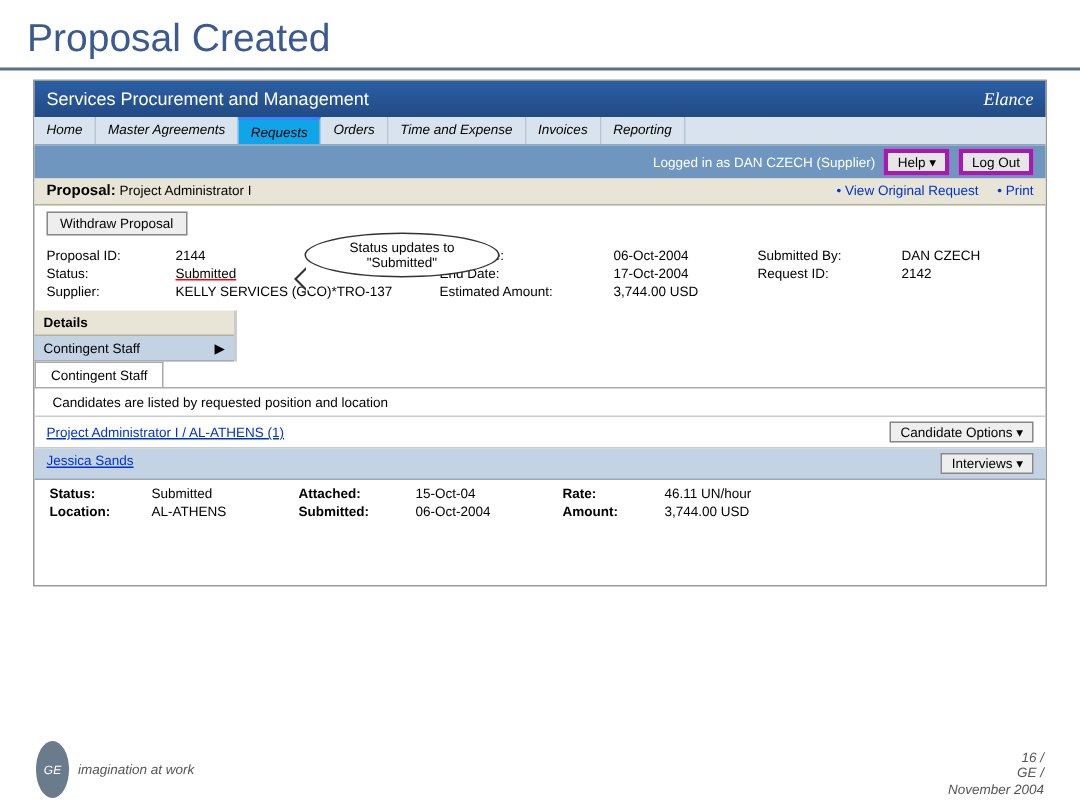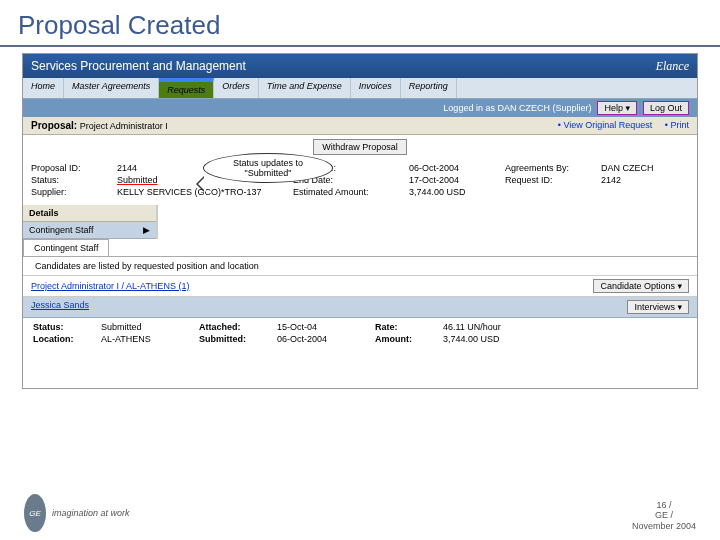--- a/index.html
+++ b/index.html
@@ -3,27 +3,27 @@
 <meta charset="utf-8">
 <style>
   * { margin: 0; padding: 0; box-sizing: border-box; }
   body { width: 720px; height: 540px; background: #fff; font-family: Arial, sans-serif; font-size: 9px; position: relative; }
   .slide-title { font-family: Arial, sans-serif; font-weight: 300; font-size: 26px; color: #3b5a8f; padding: 10px 18px 4px; border-bottom: 2px solid #5b6f8b; }
   .app { margin: 6px 22px 0 22px; border: 1px solid #999; background: #fff; }
   .banner { background: linear-gradient(#2a5fa5,#224b84); color: #fff; display: flex; justify-content: space-between; align-items: center; padding: 3px 8px; height: 24px; font-size: 12px; }
   .banner-right { font-family: 'Times New Roman', serif; font-style: italic; }
   .tabs { display: flex; background: #d8e3ee; border-bottom: 1px solid #8fa6bf; font-style: italic; }
   .tab { padding: 3px 8px; font-size: 9px; border-right: 1px solid #b6c5d6; background: #d8e3ee; }
-  .tab.active { background: #4d7c0f; border-top: 4px solid #3b82f6; }
+  .tab.active { background: #0ea5e9; border-top: 2px solid #3b82f6; }
   .subbar { background: #6f96be; color: #fff; display: flex; justify-content: flex-end; align-items: center; padding: 2px 8px; gap: 6px; font-size: 9px; }
-  .subbar .btn { background: #e6e6e6; color: #000; border: 1px solid #a21caf; padding: 1px 6px; font-size: 9px; }
+  .subbar .btn { background: #e6e6e6; color: #000; border: 3px solid #a21caf; padding: 1px 6px; font-size: 9px; }
   .section-bar { background: #e8e4d6; display: flex; justify-content: space-between; padding: 3px 8px; border-bottom: 1px solid #b5b099; }
   .section-bar b { font-size: 10px; }
   .section-bar .links a { color: #0033cc; text-decoration: none; margin-left: 10px; font-size: 9px; }
-  .action-row { display: flex; justify-content: center; padding: 4px 8px; }
+  .action-row { display: flex; justify-content: flex-start; padding: 4px 8px; }
   .action-row .btn { border: 1px solid #888; background: #eee; padding: 2px 8px; font-size: 9px; }
   .fields { display: grid; grid-template-columns: 80px 170px 110px 90px 90px 90px; gap: 2px 6px; padding: 4px 8px 8px; font-size: 9px; position: relative; }
   .fields .lbl { font-weight: normal; }
   .callout { position: absolute; left: 180px; top: -6px; width: 130px; background: #fff; border: 1px solid #333; border-radius: 50%/50%; text-align: center; padding: 4px 6px; font-size: 9px; z-index: 2; }
   .callout::after { content: ""; position: absolute; left: -16px; top: 22px; border: 8px solid transparent; border-right-color: #333; }
   .callout::before { content: ""; position: absolute; left: -14px; top: 22px; border: 8px solid transparent; border-right-color: #fff; z-index: 3; }
   .status-val { text-decoration: underline; text-decoration-color: red; text-decoration-thickness: 1px; }
   .cols { display: flex; flex-direction: column; }
   .leftcol { width: 135px; border-right: 2px solid #ccc; }
   .leftcol .hdr { background: #e8e4d6; padding: 3px 6px; font-weight: bold; border-bottom: 1px solid #b5b099; }
@@ -36,21 +36,21 @@
   .candidate-bar { display: flex; justify-content: space-between; align-items: center; padding: 3px 8px; border-top: 1px solid #ccc; border-bottom: 1px solid #ccc; }
   .candidate-bar a { color: #0033cc; font-size: 9px; }
   .dropdown { border: 1px solid #888; background: #eee; padding: 1px 6px; font-size: 9px; }
   .cand-head { background: #c3d3e4; padding: 3px 8px; display: flex; justify-content: space-between; border-bottom: 1px solid #9ab; }
   .cand-head a { color: #0033cc; font-size: 9px; text-align: center; }
   .cand-grid { display: grid; grid-template-columns: 60px 90px 70px 90px 60px 100px; gap: 2px 8px; padding: 4px 10px; font-size: 9px; }
   .cand-grid .lbl { font-weight: bold; }
   .footer { position: absolute; bottom: 8px; left: 0; right: 0; display: flex; justify-content: space-between; align-items: flex-end; padding: 0 24px; font-size: 9px; color: #555; }
   .logo { display: flex; align-items: center; gap: 6px; }
   .ge-circle { width: 22px; height: 38px; border-radius: 50%; background: #6a7b8c; display: flex; align-items: center; justify-content: center; color: #fff; font-size: 8px; font-style: italic; }
-  .footer-right { text-align: center; line-height: 1.2; }
+  .footer-right { text-align: right; line-height: 1.2; font-style: italic; }
 </style>
 </head>
 <body>
 
 <div class="slide-title">Proposal Created</div>
 
 <div class="app">
   <div class="banner">
     <span>Services Procurement and Management</span>
     <span class="banner-right">Elance</span>
@@ -83,21 +83,21 @@
   <div class="action-row">
     <span class="btn">Withdraw Proposal</span>
   </div>
 
   <div class="fields">
     <div class="callout">Status updates to "Submitted"</div>
     <span class="lbl">Proposal ID:</span>
     <span>2144</span>
     <span class="lbl">Start Date:</span>
     <span>06-Oct-2004</span>
-    <span class="lbl">Agreements By:</span>
+    <span class="lbl">Submitted By:</span>
     <span>DAN CZECH</span>
 
     <span class="lbl">Status:</span>
     <span class="status-val">Submitted</span>
     <span class="lbl">End Date:</span>
     <span>17-Oct-2004</span>
     <span class="lbl">Request ID:</span>
     <span>2142</span>
 
     <span class="lbl">Supplier:</span>

